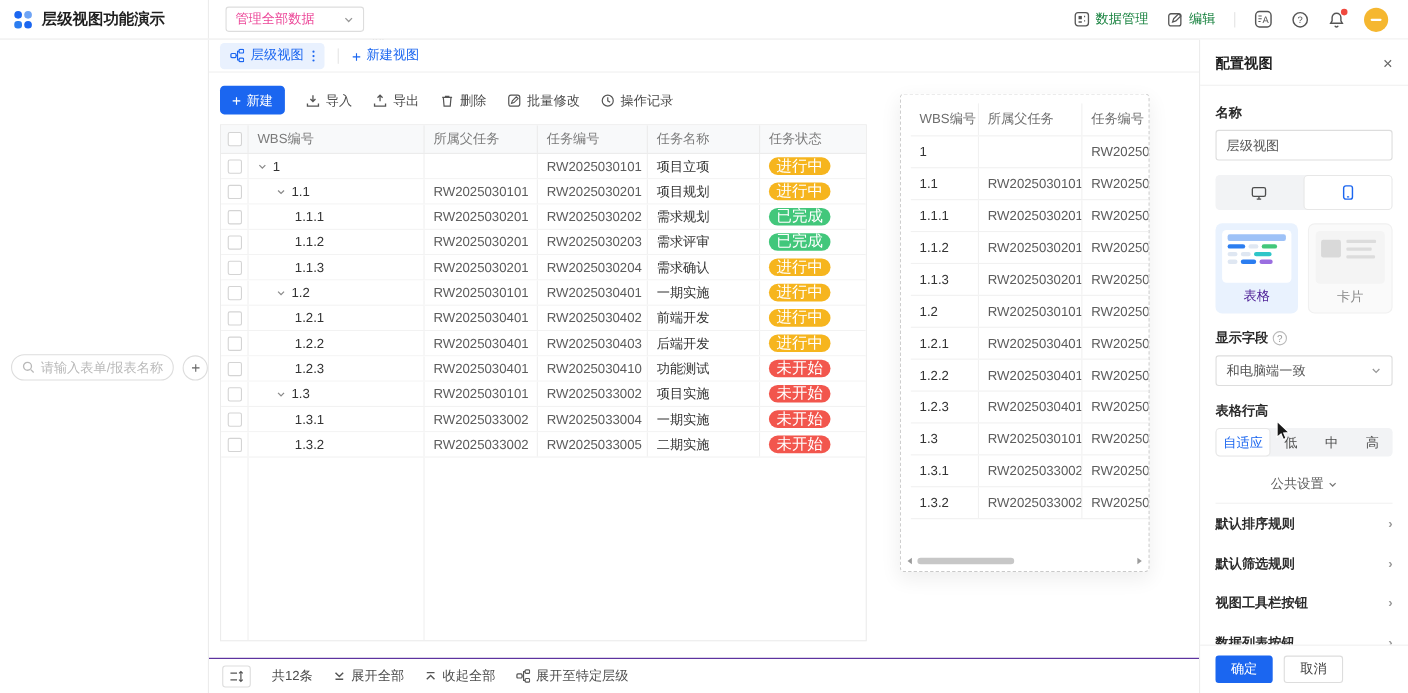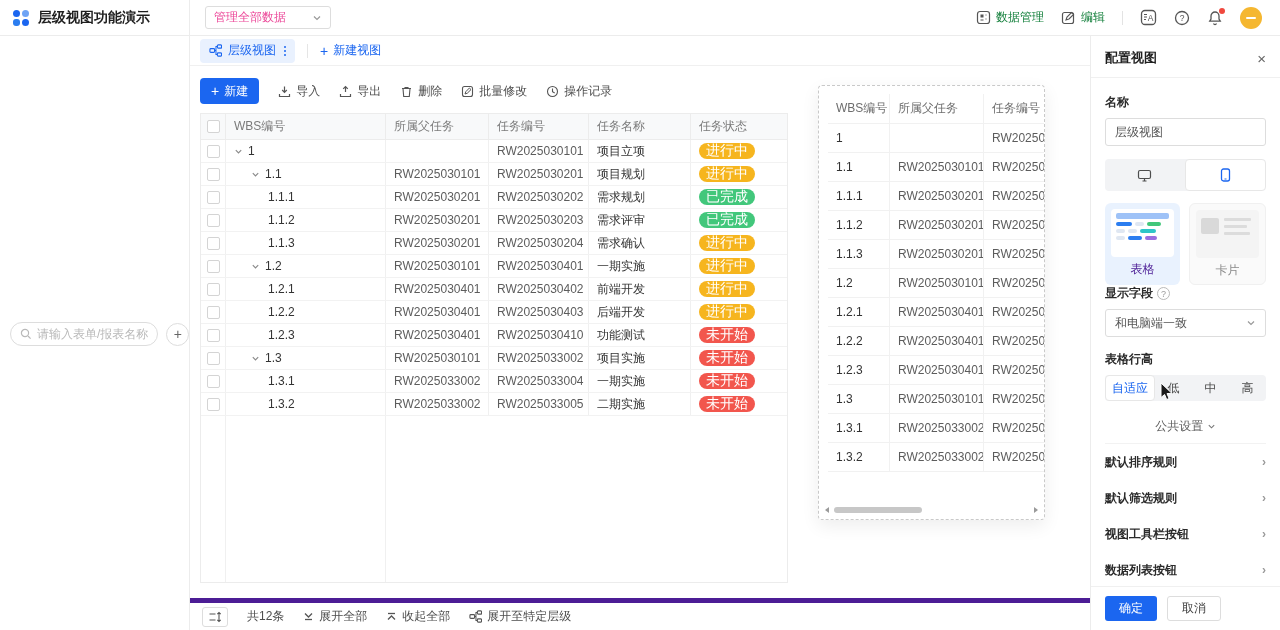--- a/index.html
+++ b/index.html
@@ -58,21 +58,21 @@
   .thead .cell{border-right-color:#ececec}
   .c0{width:25px;justify-content:center;padding:0}
   .c1{width:160px}.c2{width:103px}.c3{width:100px}.c4{width:102px}.c5{width:96px;border-right:none}
   .cbx{width:13px;height:13px;border:1px solid #d4d4d4;border-radius:2px;background:#fff}
   .tree-chevron{margin-right:5px;flex:0 0 auto}
   .code-text{color:#5c5c5c}
   .pill{height:16px;border-radius:8px;color:#fff;font-size:14px;display:flex;align-items:center;padding:0 7px;white-space:nowrap}
   .tfiller{flex:1;position:relative}
   .tfiller .vline{position:absolute;top:0;bottom:0;width:1px;background:#f0f0f0}
 
-  .bottom-bar{position:absolute;left:0;right:0;bottom:0;height:32px;border-top:5px solid #4c1d95;display:flex;align-items:center;gap:19px;padding-left:12px;color:#4d4d4d;background:#fff}
+  .bottom-bar{position:absolute;left:0;right:0;bottom:0;height:32px;border-top:1px solid #4c1d95;display:flex;align-items:center;gap:19px;padding-left:12px;color:#4d4d4d;background:#fff}
   .rh-btn{width:26px;height:20px;border:1px solid #ddd;border-radius:3px;display:flex;align-items:center;justify-content:center}
   .bb-item{display:flex;align-items:center;gap:5px}
 
   
   .preview-card{position:absolute;left:818px;top:85px;width:227px;height:435px;background:#fff;border:1px dashed #c9c9c9;border-radius:4px;box-shadow:0 6px 18px rgba(0,0,0,.07);overflow:hidden;z-index:8}
   .ptable{position:absolute;left:9px;top:8px;width:320px}
   .prow{display:flex;height:29px;border-bottom:1px solid #f1f1f1}
   .phead{height:30px;color:#6d6d6d}
   .pcell{display:flex;align-items:center;padding:0 8px;border-right:1px solid #f1f1f1;overflow:hidden;white-space:nowrap}
   .pc0{width:62px}.pc1{width:94px}.pc2{width:150px;border-right:none}
@@ -675,21 +675,21 @@
           <span class="img-lines">
               <i style="width:90%"></i>
               <i style="width:75%"></i>
               <i style="width:85%"></i>
             </span>
         </div>
         <div class="vt-label">卡片</div>
       </div>
     </div>
 
-    <div class="cfg-label" style="margin-top:0">
+    <div class="cfg-label" style="margin-top:14px">
       <span>显示字段</span>
       <span class="qmark">?</span>
     </div>
     <div class="cfg-select">
       <span>和电脑端一致</span>
       <svg width="10" height="10" viewBox="0 0 10 10">
           <path d="M2 3.5 5 6.5 8 3.5" fill="none" stroke="#999" stroke-width="1.2"></path>
         </svg>
     </div>
 

